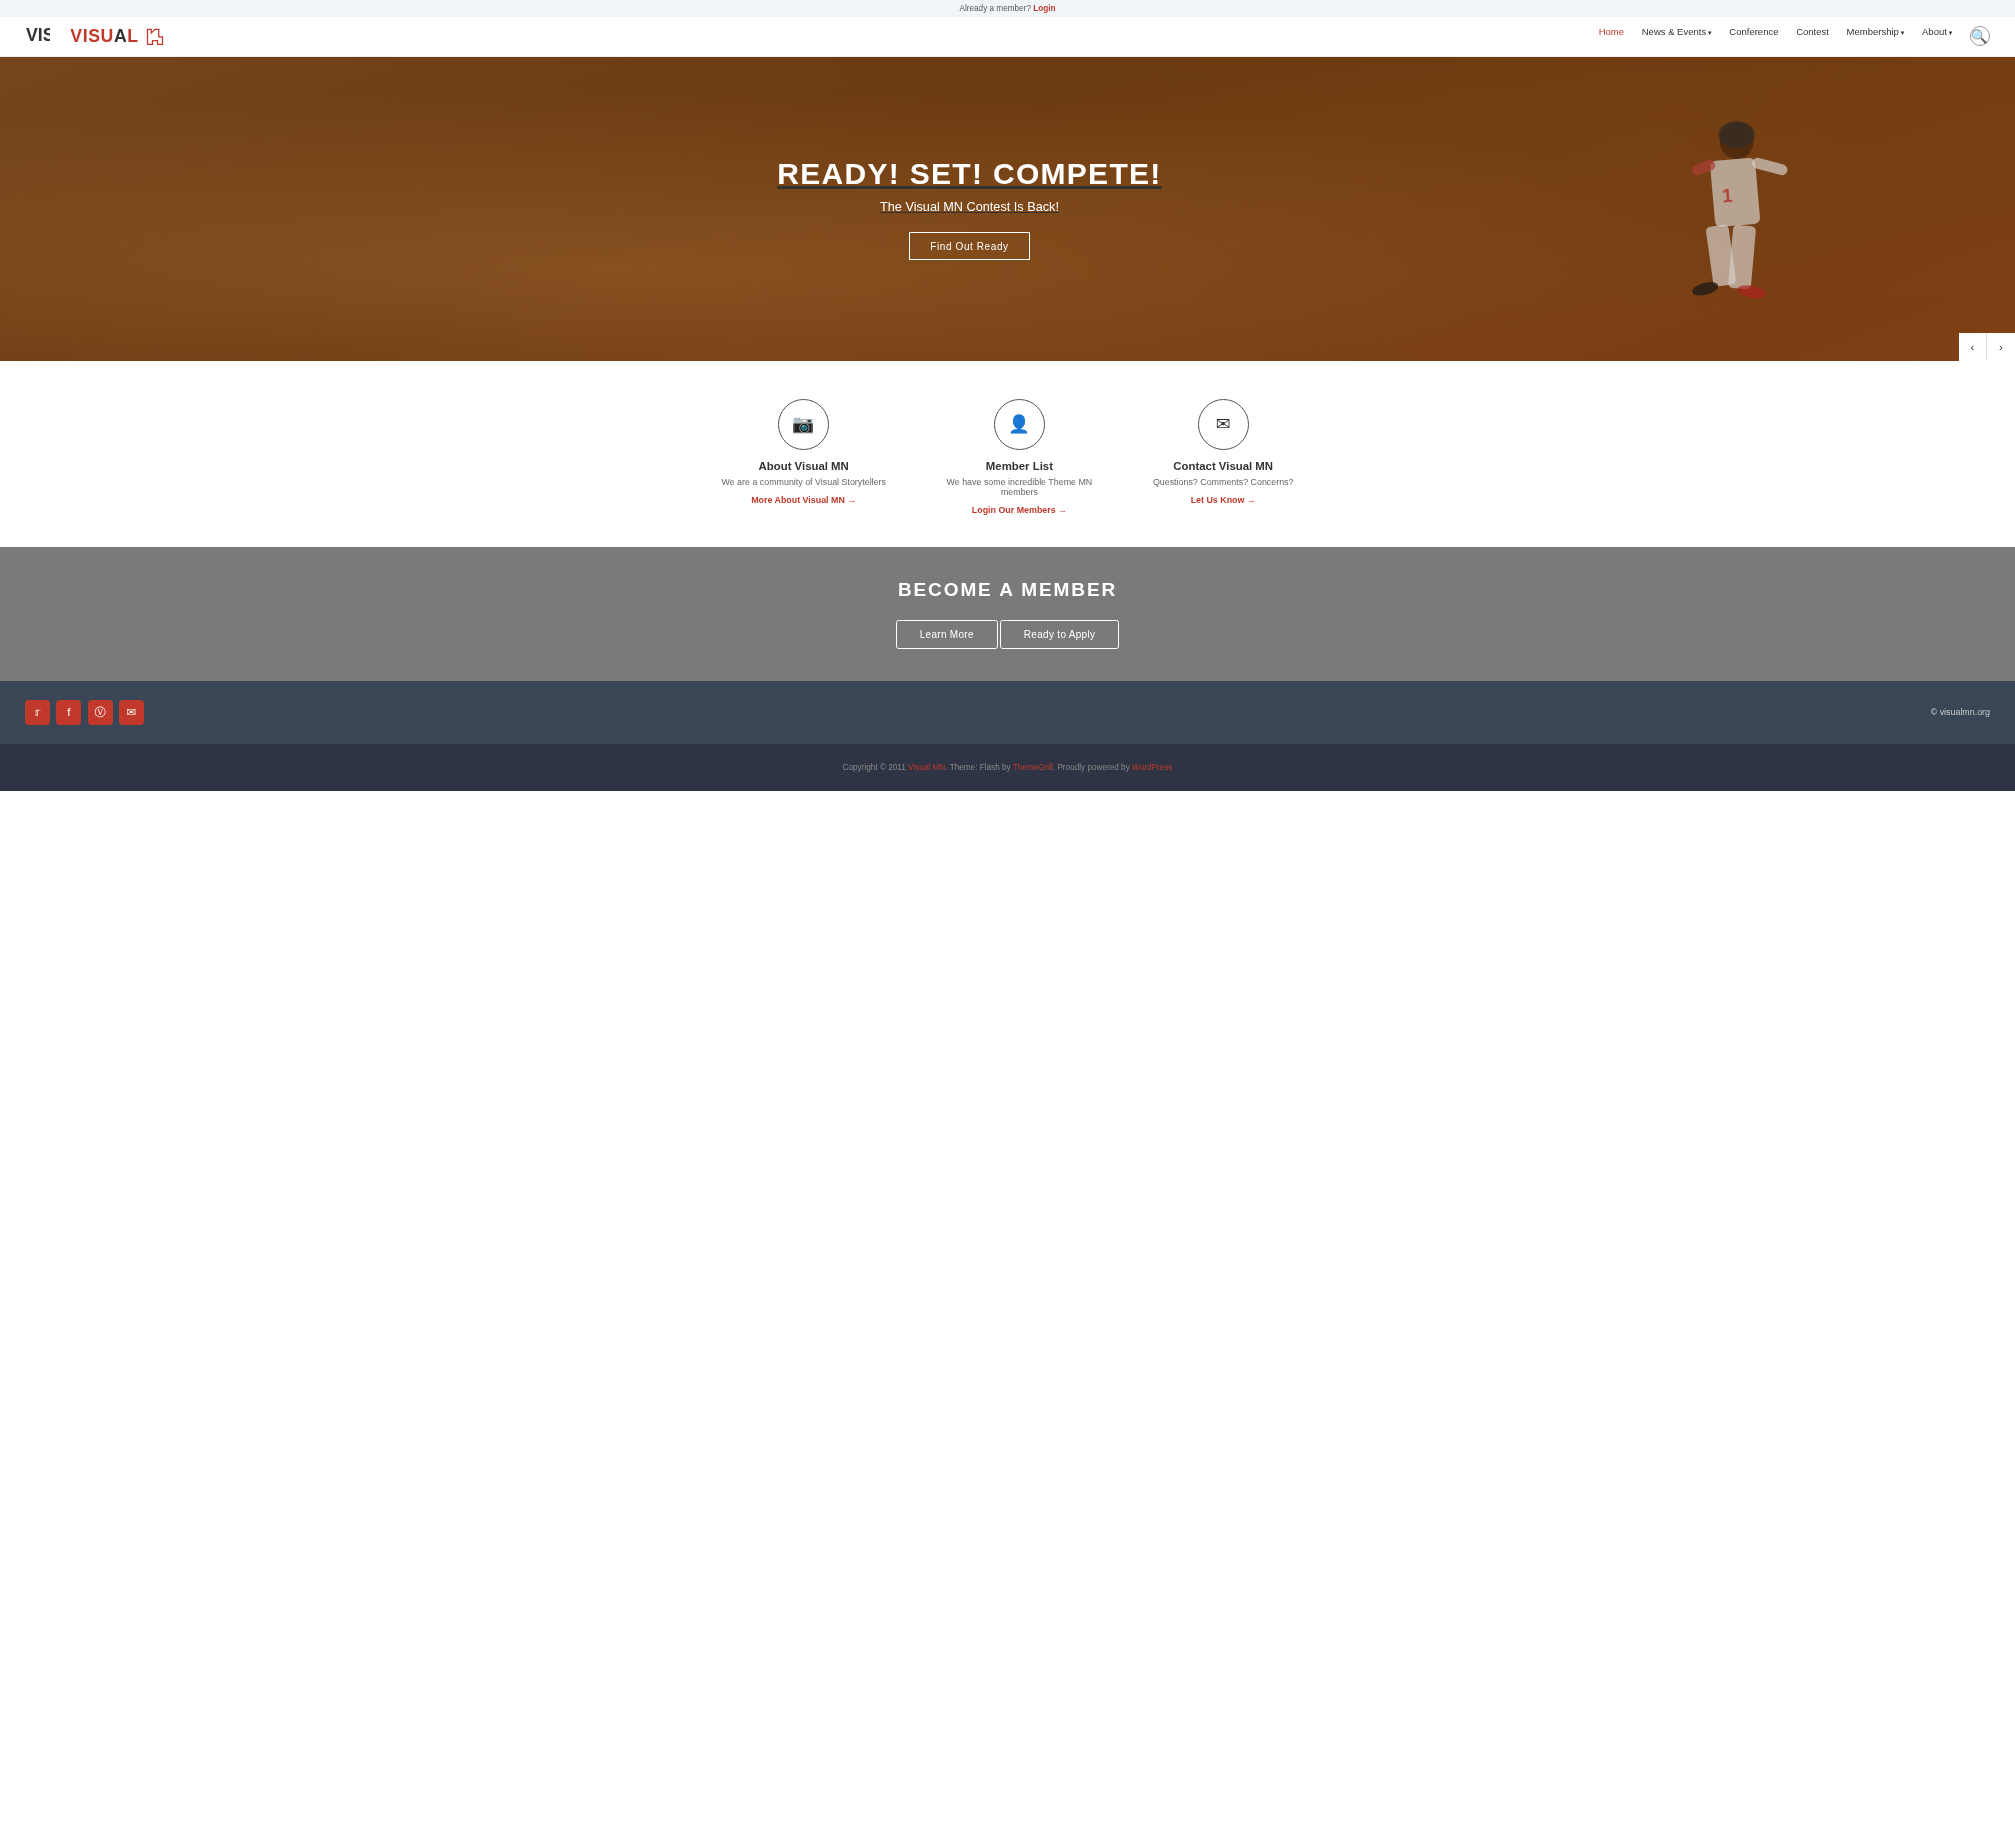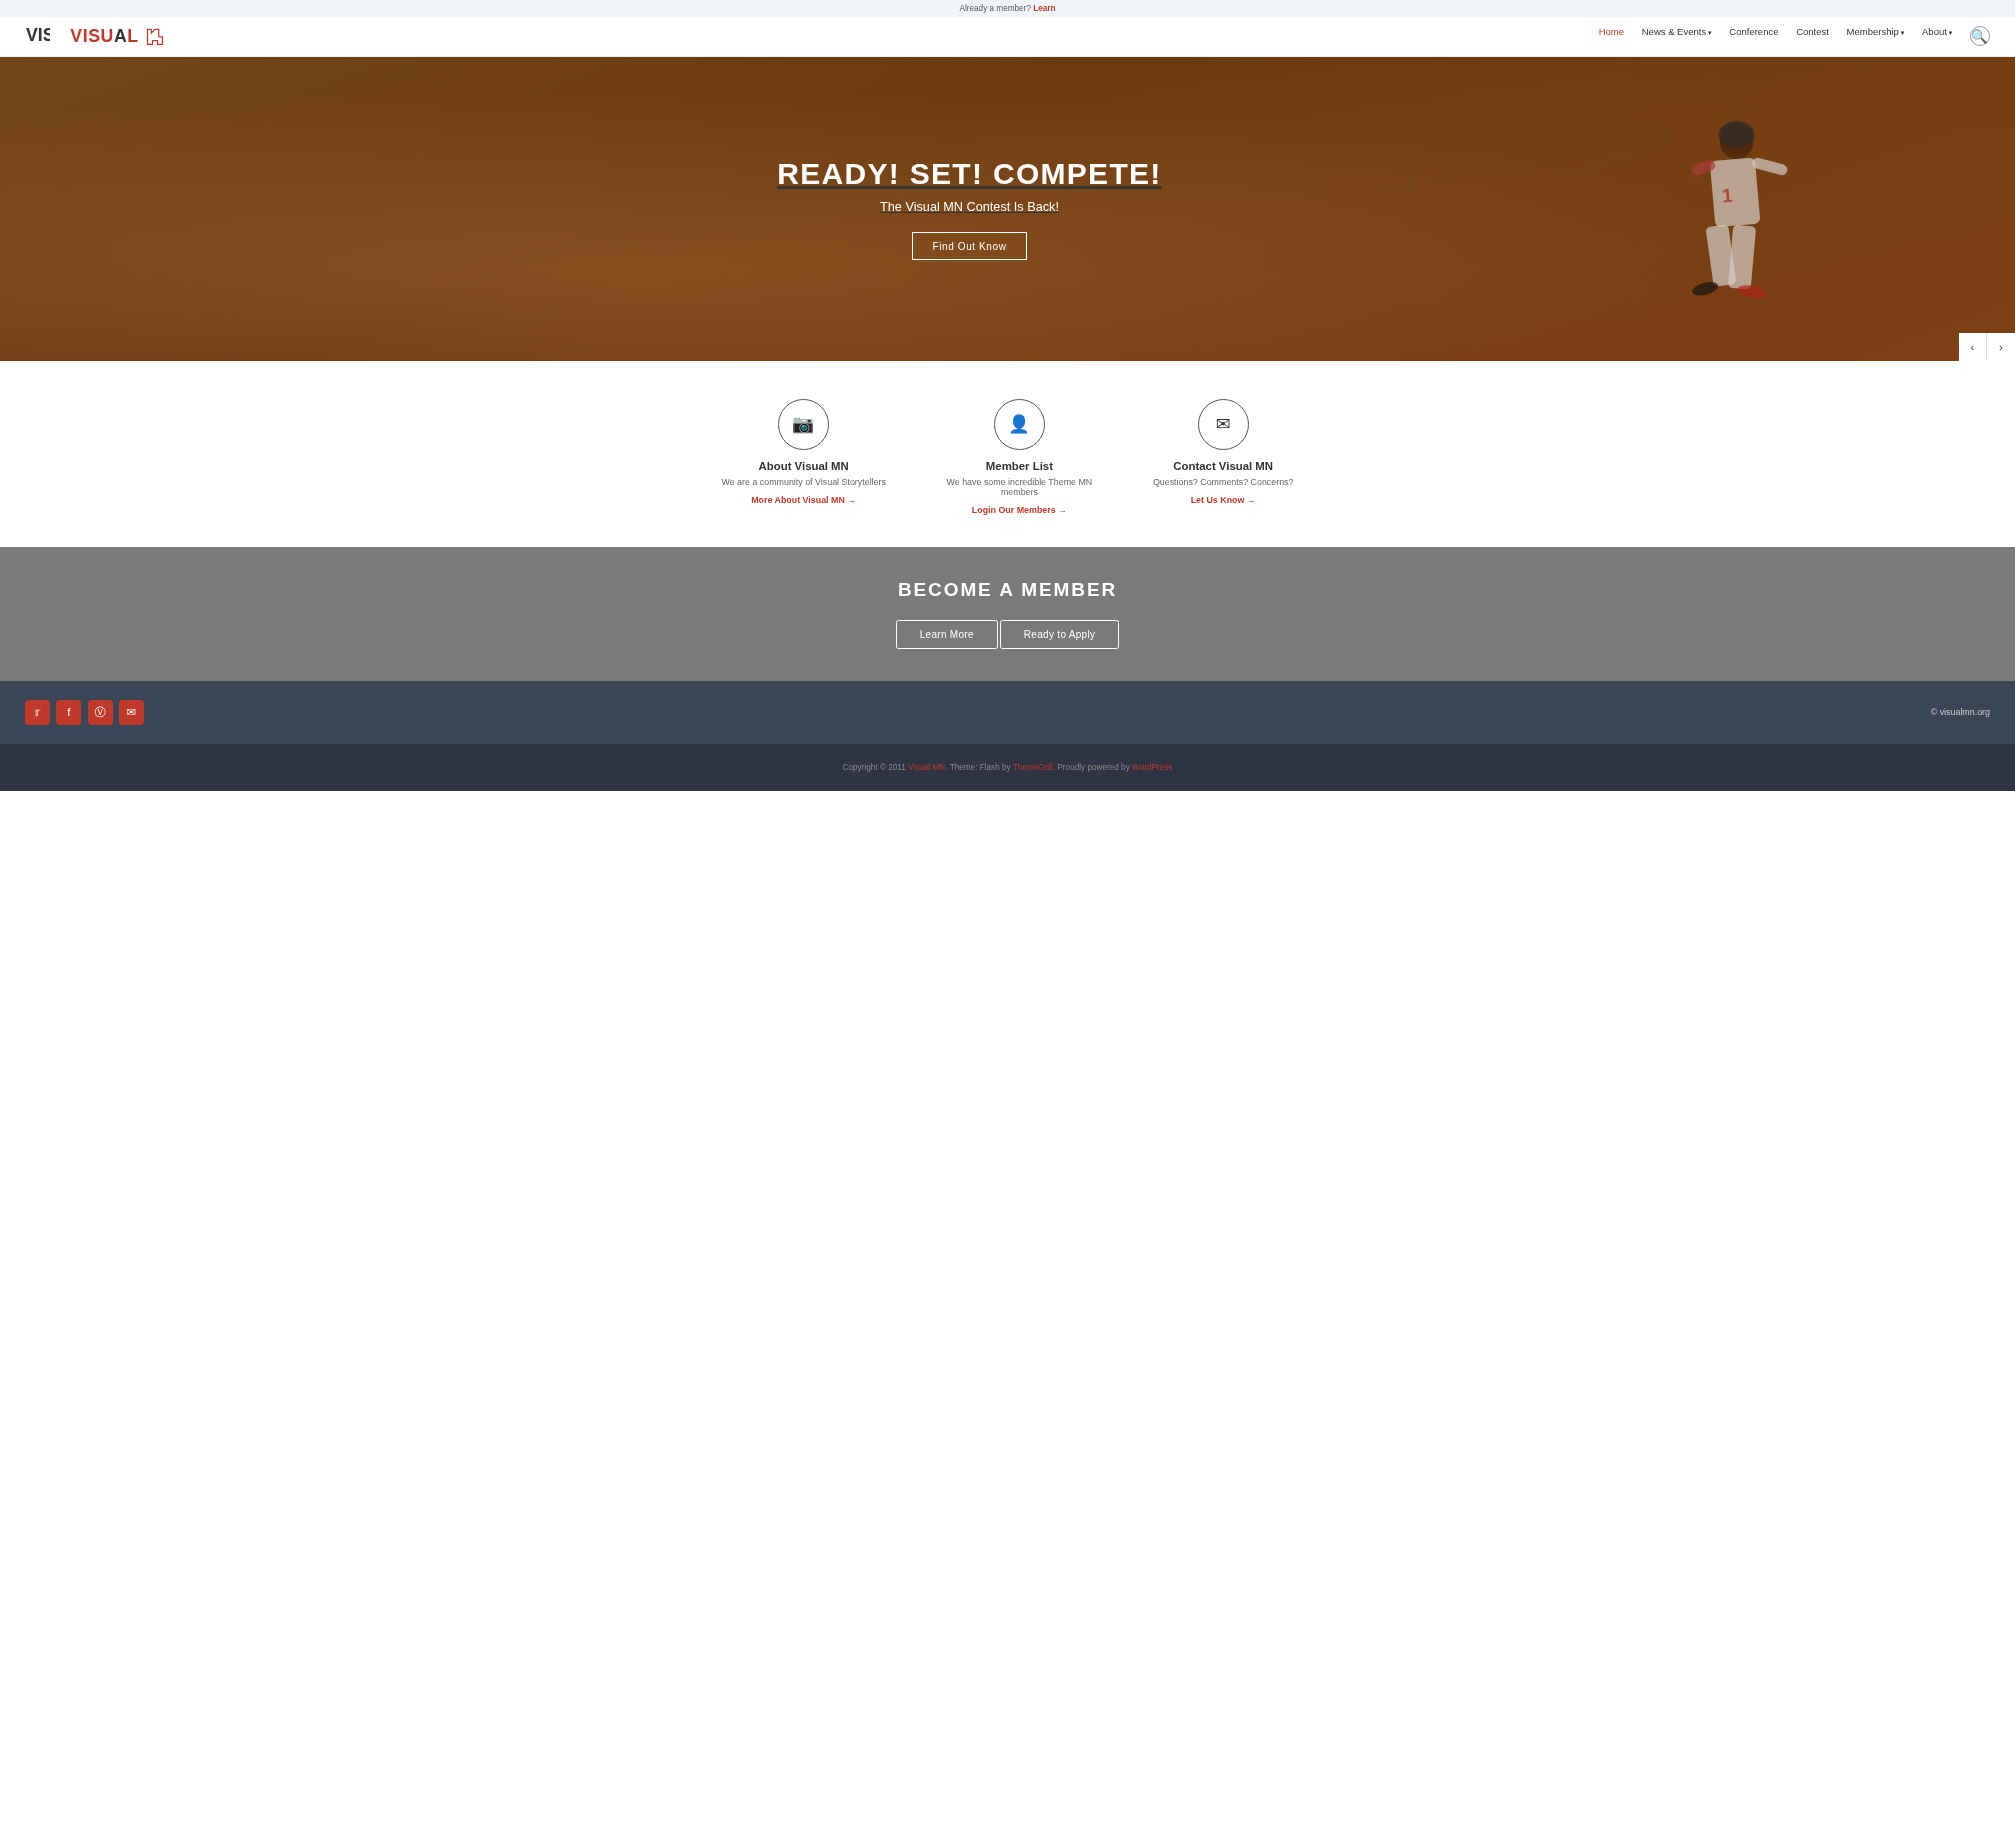--- a/index.html
+++ b/index.html
@@ -257,21 +257,21 @@
       color: #888;
       font-size: 8.2px;
     }
     .footer-bottom a { color: #c0392b; text-decoration: none; }
   </style>
 </head>
 <body>
 
 <div class="top-bar">
   <span>Already a member?</span>
-  <a href="#">Learn</a>
+  <a href="#">Login</a>
 </div>
 
 <header>
   <a href="#" class="logo">
     <svg class="logo-mn" viewBox="0 0 38 34" fill="none" xmlns="http://www.w3.org/2000/svg">
       <text x="0" y="26" font-size="28" font-weight="900" font-family="Arial" fill="#333">VIS</text>
     </svg>
     <span class="logo-text">
       <span class="red">VISU</span>A<span class="red">L</span>
       <svg width="20" height="17.7" viewBox="0 0 32 28" style="vertical-align:middle;margin-left:1.3px;">
@@ -314,21 +314,21 @@
     <rect x="210" y="195" width="38" height="105" rx="8" fill="rgba(230,230,230,0.7)" transform="rotate(5,229,247)"></rect>
 
     <ellipse cx="168" cy="300" rx="22" ry="10" fill="rgba(20,20,20,0.8)" transform="rotate(-15,168,300)"></ellipse>
 
     <ellipse cx="245" cy="305" rx="24" ry="10" fill="rgba(180,30,30,0.7)" transform="rotate(10,245,305)"></ellipse>
   </svg>
 
   <div class="hero-content">
     <h1 class="hero-title">READY! SET! COMPETE!</h1>
     <p class="hero-sub">The Visual MN Contest Is Back!</p>
-    <button class="hero-btn">Find Out Know</button>
+    <button class="hero-btn">Find Out Ready</button>
   </div>
   <div class="slider-controls">
     <button class="slider-btn">‹</button>
     <button class="slider-btn">›</button>
   </div>
 </section>
 
 <section class="features">
   <div class="feature-item">
     <div class="feature-icon-circle">

